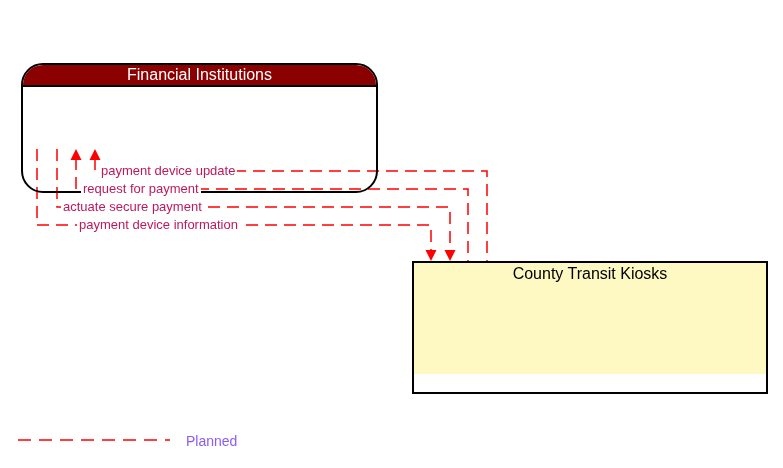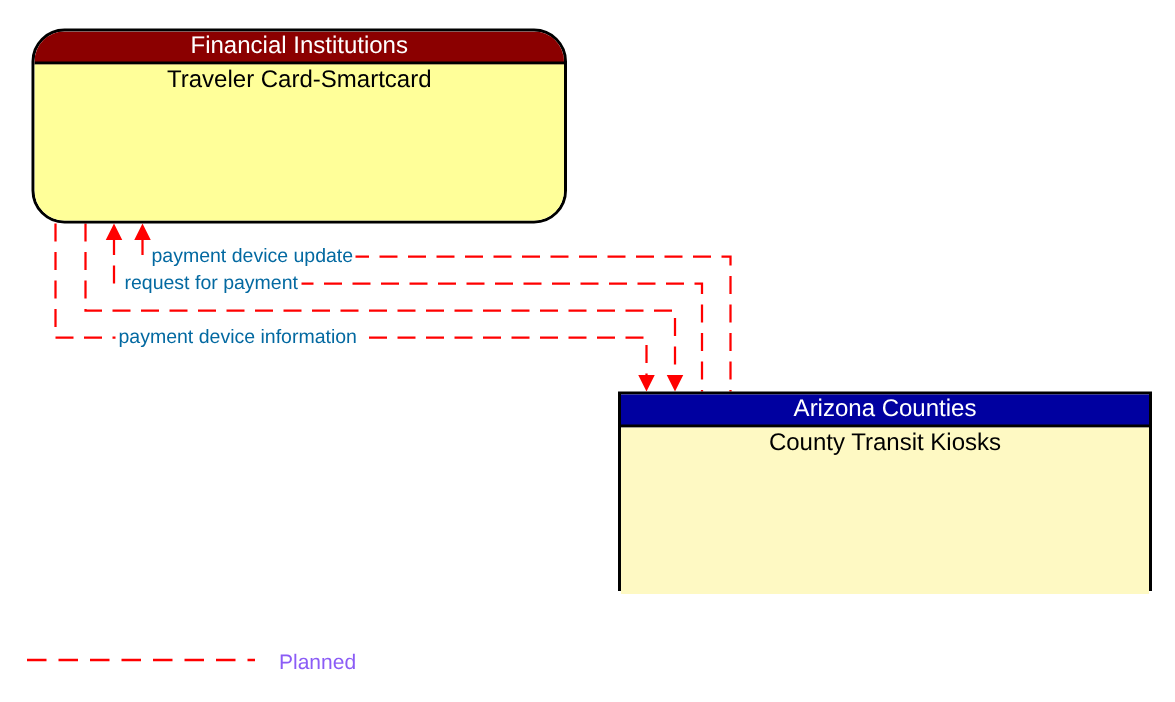--- a/index.html
+++ b/index.html
@@ -28,21 +28,21 @@
     stroke: #ff0000;
     stroke-width: 1.7;
     stroke-dasharray: 13 8;
   }
   .node {
     position: absolute;
     border: 2px solid #000000;
     box-sizing: border-box;
     text-align: center;
   }
-  .node-rounded { border-radius: 22px; overflow: hidden; }
+  .node-rounded { border-radius: 22px; overflow: hidden; margin-top: 44px; }
   .node-header {
     height: 20px;
     line-height: 20px;
     border-bottom: 2px solid #000000;
     color: #ffffff;
     font-size: 16px;
     white-space: nowrap;
   }
   .hdr-maroon { background: #8b0000; }
   .hdr-navy   { background: #0000a0; }
@@ -50,21 +50,21 @@
     color: #000000;
     font-size: 16px;
     padding-top: 2px;
     white-space: nowrap;
   }
   .body-yellow { background: #ffff99; height: 106px; }
   .body-white  { background: #fef9c3; height: 109px; }
   .conn-label {
     position: absolute;
     transform: translateY(-50%);
-    color: #0369a1;
+    color: #be185d;
     font-size: 13px;
     line-height: 1.1;
     background: #ffffff;
     padding: 0 2px;
     white-space: nowrap;
   }
   .legend-label {
     position: absolute;
     transform: translateY(-50%);
     color: #8b5cf6;
@@ -91,33 +91,28 @@
     <path class="conn-path" d="M 37 149 V 225 H 431 V 250"></path>
     <polygon class="arrowhead" points="431,261 425.5,250 436.5,250"></polygon>
 
     <path class="legend-line" d="M 18 440 H 170"></path>
   </svg>
 
   <div class="node node-rounded" style="left:21px; top:19px; width:357px; height:130px;">
     <div class="node-header hdr-maroon">
       <span>Financial Institutions</span>
     </div>
-    <div class="node-body body-yellow">
-      <span>Traveler Card-Smartcard</span>
-    </div>
   </div>
 
   <div class="node" style="left:412px; top:261px; width:356px; height:133px;">
-    <div class="node-header hdr-navy">
-      <span>Arizona Counties</span>
-    </div>
     <div class="node-body body-white">
       <span>County Transit Kiosks</span>
     </div>
   </div>
 
   <span class="conn-label" style="left:99px; top:171px;">payment device update</span>
   <span class="conn-label" style="left:81px; top:189px;text-align:right;">request for payment</span>
+  <span class="conn-label" style="left:61px; top:207px;">actuate secure payment</span>
   <span class="conn-label" style="left:41px; top:225px;margin-left:36px;">payment device information</span>
 
   <span class="legend-label" style="left:186px; top:441px;">Planned</span>
 
 </div>
 
 </body></html>

